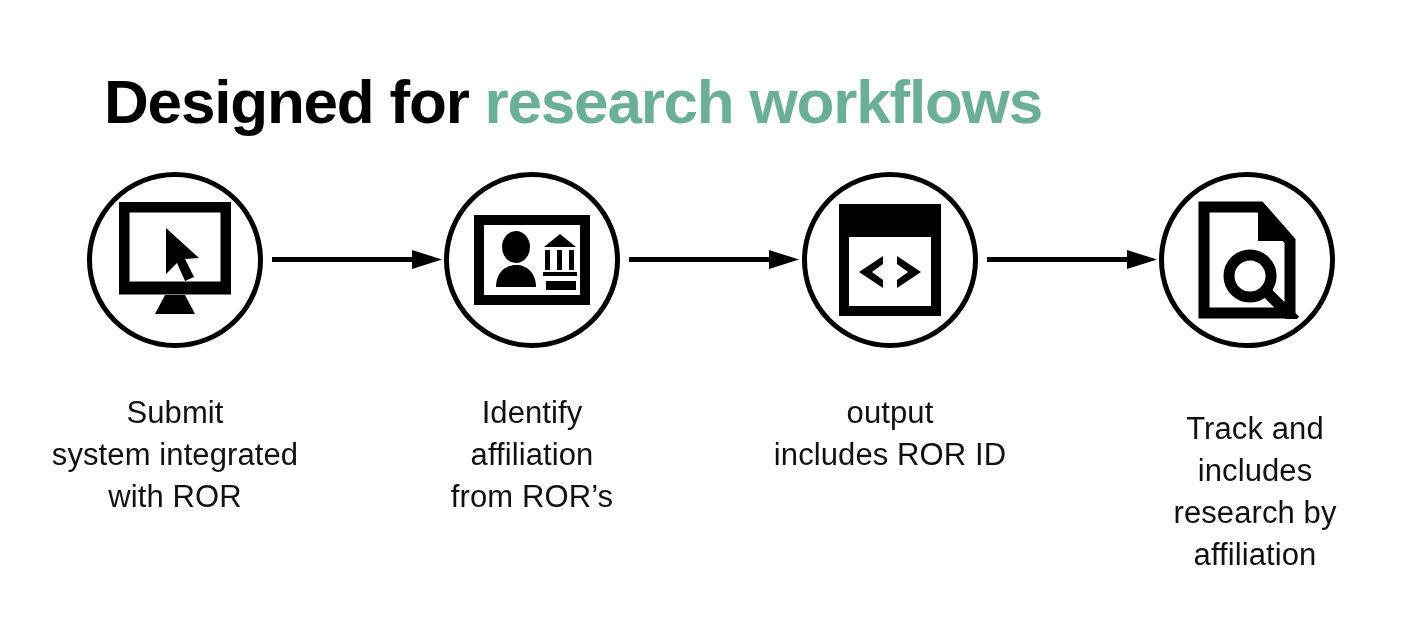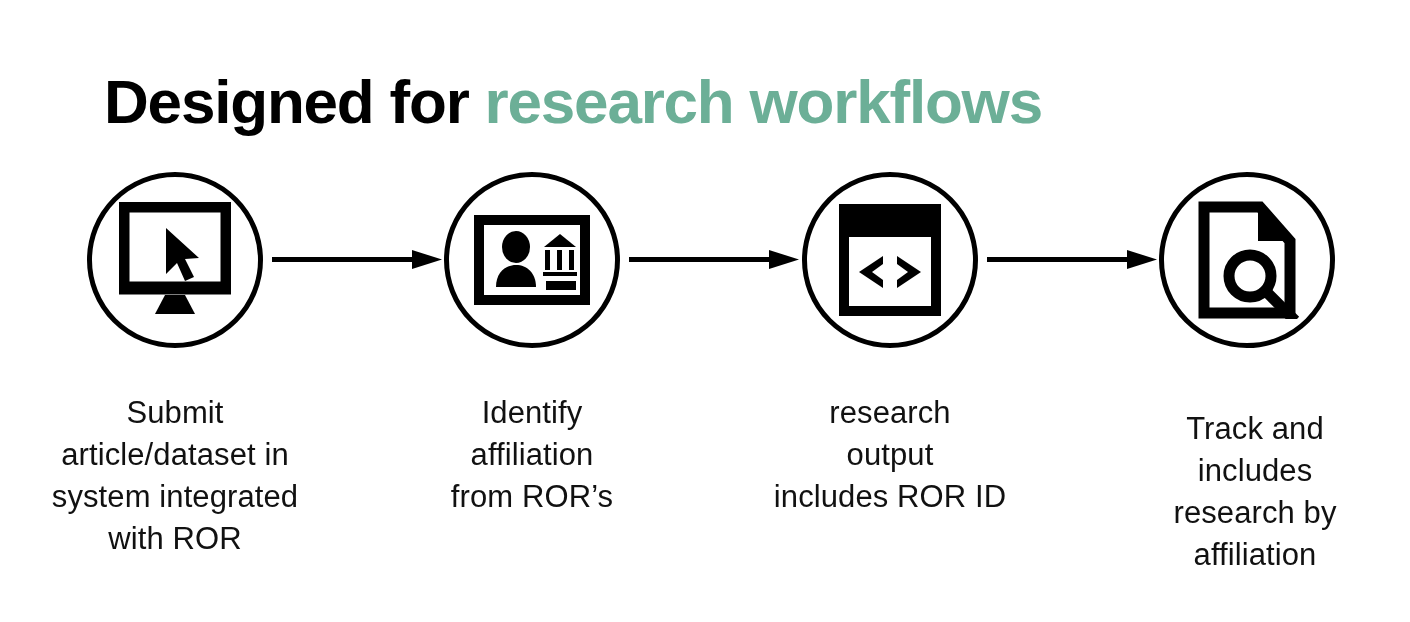--- a/index.html
+++ b/index.html
@@ -179,33 +179,31 @@
       </span>
     </div>
   </div>
 
 </div>
 
 <div class="captions">
 
   <div class="caption" style="left:0px;width:350px;">
     <span class="line">Submit</span>
-    <span class="line">article/dataset in</span>
     <span class="line">system integrated</span>
     <span class="line">with ROR</span>
   </div>
 
   <div class="caption" style="left:392px;width:280px;">
     <span class="line">Identify</span>
     <span class="line">affiliation</span>
     <span class="line">from ROR’s</span>
   </div>
 
   <div class="caption" style="left:740px;width:300px;">
-    <span class="line">research</span>
     <span class="line">output</span>
     <span class="line">includes ROR ID</span>
   </div>
 
   <div class="caption" style="left:1110px;width:290px;margin-top:16px;">
     <span class="line">Track and</span>
     <span class="line">includes</span>
     <span class="line">research by</span>
     <span class="line">affiliation</span>
   </div>

